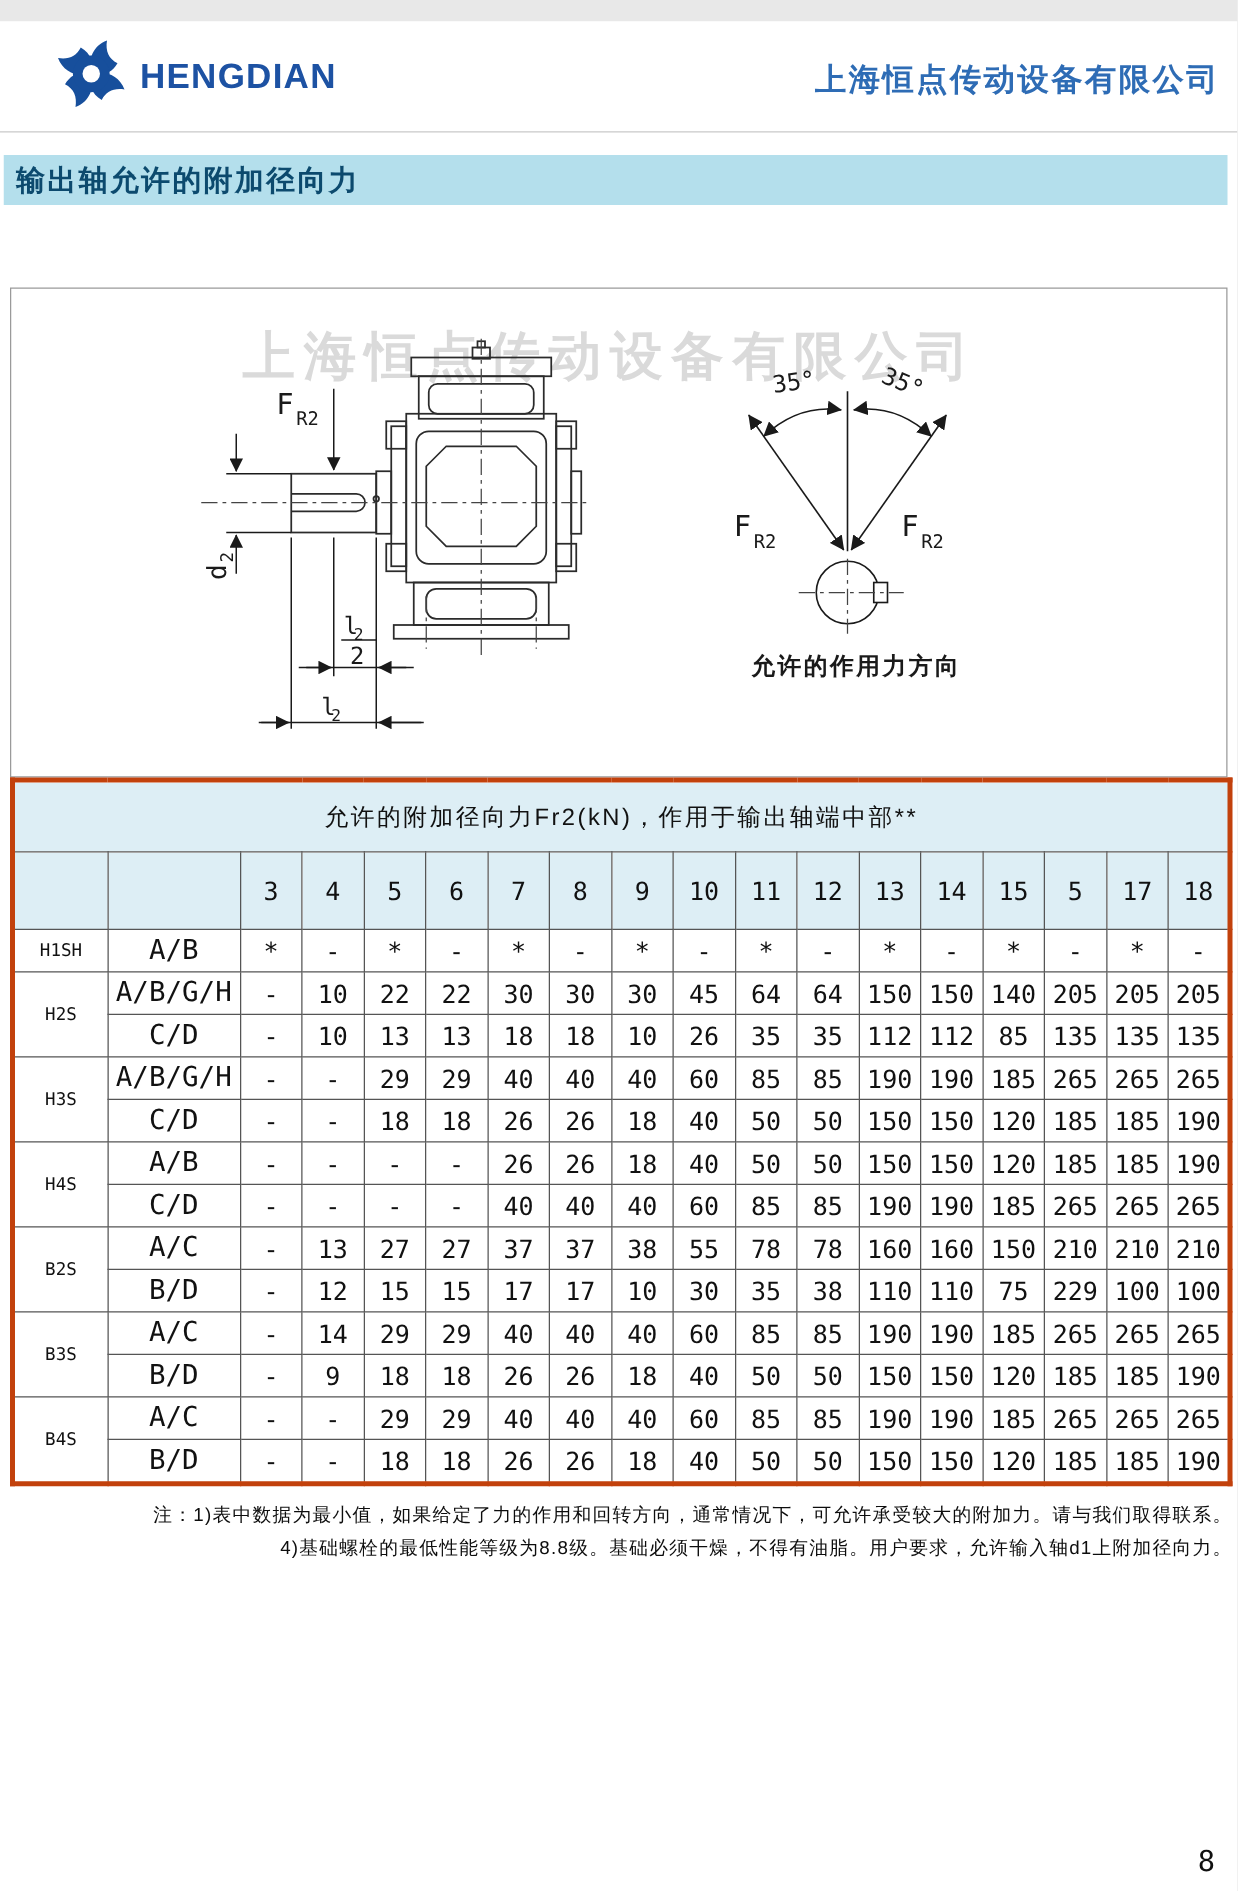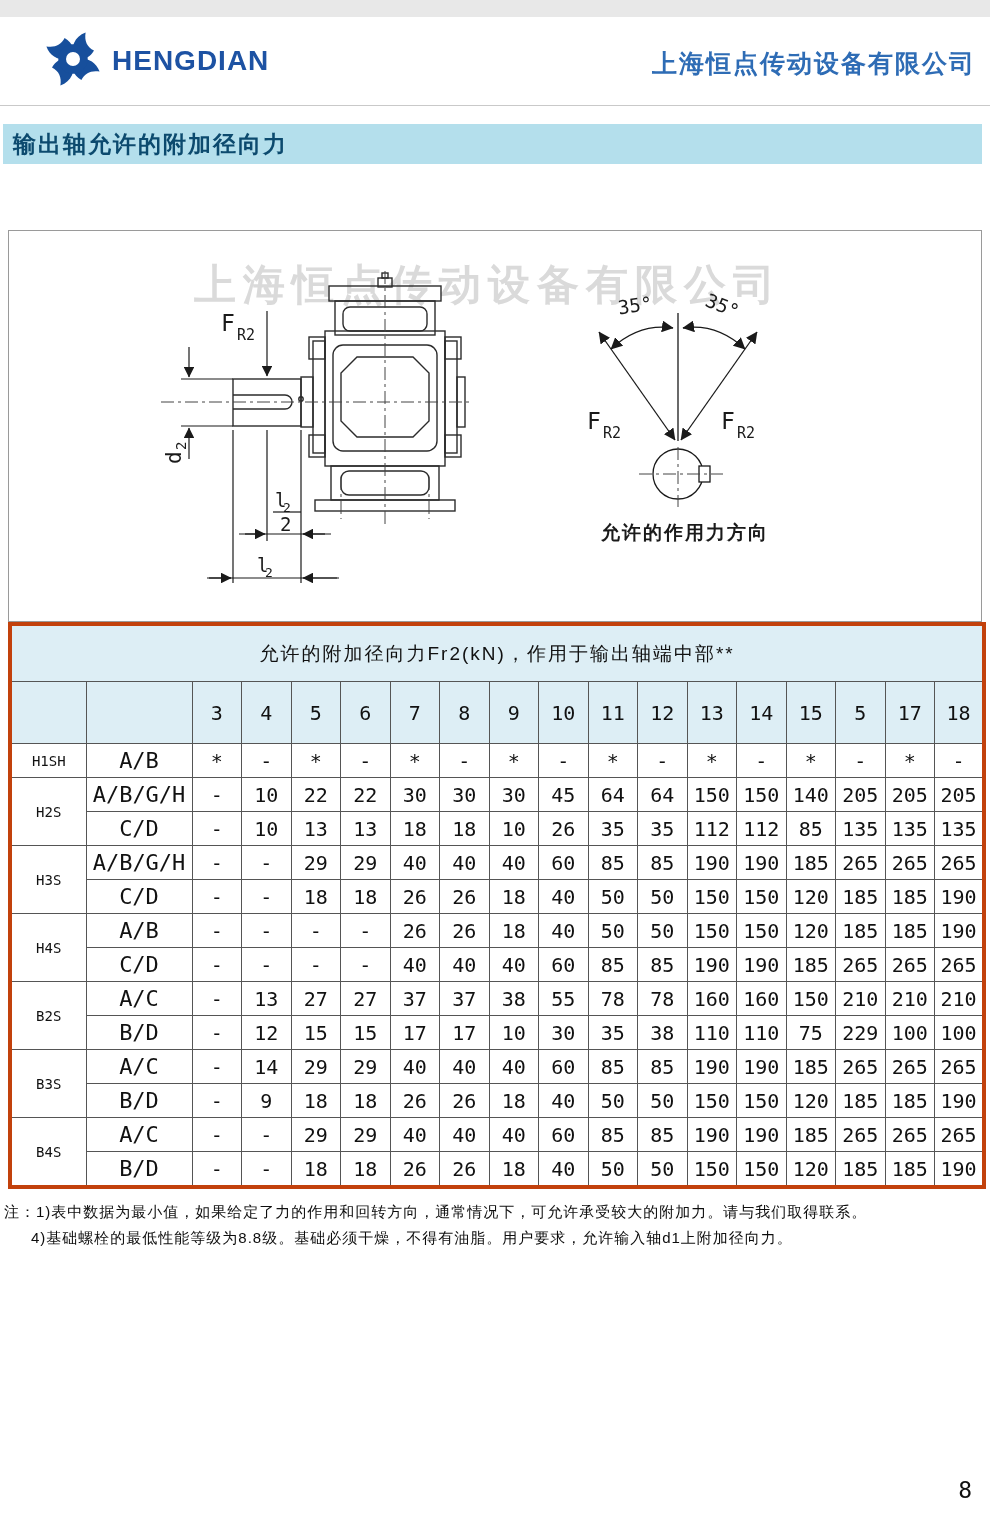--- a/index.html
+++ b/index.html
@@ -34,21 +34,21 @@
   table.force td,table.force th{border:1px solid #555;padding:0;text-align:center;
               vertical-align:middle;font-weight:normal;overflow:hidden;}
   .tbl-title{height:55px;background:#ddeef5;font-size:19px;font-weight:bold;letter-spacing:2px;}
   .col-hd{height:61px;background:#ddeef5;font-size:20px;font-family:"DejaVu Sans Mono",monospace;}
   td.model-cell{font-size:14px;font-family:"DejaVu Sans Mono",monospace;}
   td.variant-cell{font-size:22px;font-family:"DejaVu Sans Mono",monospace;}
   td.value-cell{height:33px;font-size:20px;font-family:"DejaVu Sans Mono",monospace;}
 
   
   .notes{position:absolute;left:4px;top:1186px;width:982px;font-size:15px;
-         letter-spacing:1px;color:#0d0d0d;}
+         letter-spacing:1px;color:#0d0d0d;text-align:right;}
   .notes .line{margin-bottom:7px;}
   .notes .indent{padding-left:27px;}
 
   .page-num{position:absolute;right:18px;top:1460px;font-size:23px;color:#111;
             font-family:"DejaVu Sans Mono",monospace;}
 
   svg text{font-family:"DejaVu Sans Mono",monospace;fill:#1a1a1a;}
 </style>
 </head>
 <body>

